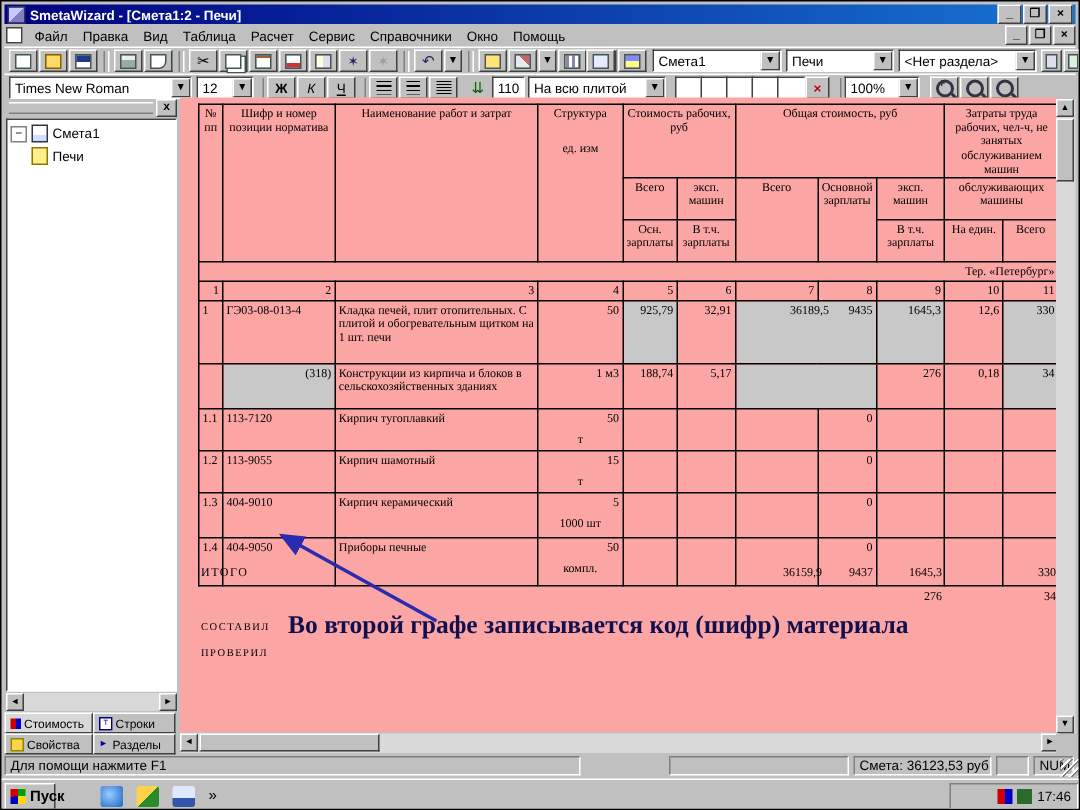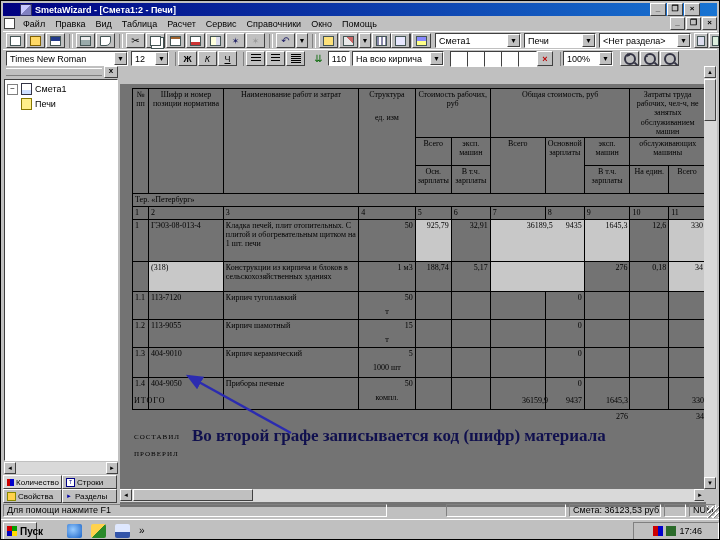--- a/index.html
+++ b/index.html
@@ -3,21 +3,21 @@
 <meta charset="utf-8">
 <style>
   html,body{margin:0;padding:0;background:#555;}
   .screen{position:relative;width:720px;height:540px;background:#c0c0c0;overflow:hidden;
           font-family:"Liberation Sans",sans-serif;color:#000;border:1px solid #000;box-sizing:border-box;}
   
   .raised{border:1px solid;border-color:#ffffff #404040 #404040 #ffffff;background:#c0c0c0;}
   
   .titlebar{position:absolute;left:2px;top:2px;width:714px;height:13px;
             background:linear-gradient(90deg,#000080,#1874d2);display:flex;align-items:center;
-            color:#fff;font-size:9px;font-weight:bold;padding:0 17px;box-sizing:border-box;}
+            color:#fff;font-size:9px;font-weight:bold;padding:0 2px;box-sizing:border-box;}
   .appico{width:10px;height:10px;background:linear-gradient(135deg,#c8c8ff 50%,#8080c0 50%);border:1px solid #303060;
           margin-right:3px;flex:none;}
   .titlebar .cap{flex:1;white-space:nowrap;overflow:hidden;}
   .wbtn{width:14px;height:11px;background:#c0c0c0;border:1px solid;border-color:#fff #404040 #404040 #fff;
         color:#000;font-size:8px;line-height:9px;text-align:center;margin-left:1px;flex:none;font-weight:bold;}
   
   .menubar{position:absolute;left:2px;top:16px;width:714px;height:13px;display:flex;align-items:center;font-size:9px;}
   .mdicon{width:9px;height:9px;background:#fff;border:1px solid #404040;margin:0 3px 0 1px;flex:none;}
   .mitem{padding:0 5px;white-space:nowrap;}
   .menubar .spacer{flex:1;}
@@ -58,28 +58,28 @@
   .ico-sheet{width:9px;height:10px;background:#ffef8a;border:1px solid #887700;flex:none;}
   .sphs{position:absolute;left:1px;right:1px;bottom:29px;height:12px;background:#d9d9d9;display:flex;align-items:center;justify-content:space-between;}
   .sbtn{width:12px;height:12px;background:#c0c0c0;border:1px solid;border-color:#fff #404040 #404040 #fff;
         font-size:6px;line-height:10px;text-align:center;box-sizing:border-box;}
   .sptabs{position:absolute;left:0;right:0;bottom:0;height:28px;}
   .ptab{position:absolute;height:14px;background:#c0c0c0;border:1px solid;border-color:#fff #404040 #404040 #fff;
         font-size:8px;display:flex;align-items:center;gap:2px;padding-left:3px;box-sizing:border-box;white-space:nowrap;}
   .ptab.active{background:#d8d8d8;}
   .tabico{width:7px;height:7px;flex:none;}
   
-  .page{position:absolute;left:119px;top:83px;width:586px;height:423px;background:#737373;overflow:hidden;}
+  .page{position:absolute;left:119px;top:64px;width:586px;height:423px;background:#fca5a5;overflow:hidden;}
   table.est{border-collapse:collapse;table-layout:fixed;position:absolute;left:12px;top:4px;
             font-family:"Liberation Serif",serif;font-size:8px;line-height:1.15;}
   table.est td{border:1px solid #000;padding:1px 2px;vertical-align:top;overflow:hidden;box-sizing:border-box;}
   table.est td.hd{text-align:center;}
   table.est td.gray{background:#c8c8c8;}
   table.est td.num{text-align:right;}
-  table.est td.ctr{text-align:left;}
+  table.est td.ctr{text-align:right;}
   .qty{text-align:right;} .unit{text-align:center;margin-top:5px;}
   .c4gap{margin-top:14px;}
   .sp7{display:inline-block;width:51px;text-align:right;} .sp8{display:inline-block;width:29px;text-align:right;}
   .abs{position:absolute;font-family:"Liberation Serif",serif;font-size:8px;}
   .tot{text-align:right;}
   .sign{font-size:7px;letter-spacing:1px;font-family:"Liberation Serif",serif;}
   .annotation{position:absolute;left:72px;top:342px;font-family:"Liberation Serif",serif;
               font-size:17px;font-weight:bold;color:#10104e;white-space:nowrap;}
   .arrowsvg{position:absolute;left:0;top:0;pointer-events:none;}
   
@@ -100,21 +100,21 @@
   .taskbar{position:absolute;left:0;top:518px;width:720px;height:22px;background:#c0c0c0;border-top:1px solid #fff;}
   .startbtn{position:absolute;left:2px;top:2px;width:34px;height:18px;display:flex;align-items:center;gap:3px;
             padding-left:3px;box-sizing:border-box;font-weight:bold;font-size:10px;}
   .winflag{width:10px;height:10px;background:conic-gradient(#00a000 0 25%,#ffd900 25% 50%,#0000c0 50% 75%,#d00000 75%);flex:none;}
   .qlicon{position:absolute;top:4px;width:15px;height:14px;border-radius:2px;}
   .chev{position:absolute;top:4px;font-size:10px;line-height:14px;}
   .taskbtn{position:absolute;left:248px;top:2px;width:256px;height:18px;background:#e6e6e6;
            border:1px solid;border-color:#404040 #fff #fff #404040;display:flex;align-items:center;gap:3px;
            padding-left:4px;box-sizing:border-box;font-size:10px;white-space:nowrap;overflow:hidden;}
   .tray{position:absolute;right:2px;top:2px;width:86px;height:18px;border:1px solid;border-color:#808080 #fff #fff #808080;
-        display:flex;align-items:center;gap:3px;padding:0 16px;box-sizing:border-box;font-size:9px;justify-content:flex-end;}
+        display:flex;align-items:center;gap:3px;padding:0 4px;box-sizing:border-box;font-size:9px;justify-content:flex-end;}
   .trayico{width:10px;height:10px;flex:none;}
 </style>
 </head>
 <body>
 
 <div class="screen">
 
   <div class="titlebar">
     <span class="appico"></span>
     <span class="cap">SmetaWizard - [Смета1:2 - Печи]</span>
@@ -258,21 +258,21 @@
     <span class="tbtn" style="position:absolute;left:283px">
         <span style="width:10px;height:9px;background:repeating-linear-gradient(#000 0 1px,transparent 1px 2px)"></span>
       </span>
     <span class="tbtn" style="position:absolute;left:306px;border:none;background:none">
         <span style="font-size:10px;color:#060">⇊</span>
       </span>
     <span class="numfield" style="position:absolute;left:325px;width:22px">
         <span>110</span>
       </span>
     <span class="combo" style="position:absolute;left:349px;width:92px">
-        <span class="ctext">На всю кирпича</span>
+        <span class="ctext">На всю плитой</span>
         <span class="arr">▼</span>
       </span>
     <span class="cellbox" style="position:absolute;left:447px"></span>
     <span class="cellbox" style="position:absolute;left:464px"></span>
     <span class="cellbox" style="position:absolute;left:481px"></span>
     <span class="cellbox" style="position:absolute;left:498px"></span>
     <span class="cellbox" style="position:absolute;left:515px"></span>
     <span class="tbtn" style="position:absolute;left:534px;width:16px">
         <span style="color:#b00;font-weight:bold;font-size:9px">×</span>
       </span>
@@ -312,21 +312,21 @@
         <span>Печи</span>
       </div>
     </div>
     <div class="sphs">
       <span class="sbtn">◄</span>
       <span class="sbtn">►</span>
     </div>
     <div class="sptabs">
       <span class="ptab active" style="left:0;top:0;width:59px">
         <span class="tabico" style="background:linear-gradient(90deg,#c00 50%,#00c 50%)"></span>
-        <span>Количество</span>
+        <span>Стоимость</span>
         </span>
       <span class="ptab" style="left:59px;top:0;width:55px">
         <span class="tabico" style="background:#fff;border:1px solid #008;font-size:5px;color:#008;line-height:6px;text-align:center">Т</span>
         <span>Строки</span>
         </span>
       <span class="ptab" style="left:0;top:14px;width:59px">
         <span class="tabico" style="background:#ffd24d;border:1px solid #880"></span>
         <span>Свойства</span>
         </span>
       <span class="ptab" style="left:59px;top:14px;width:55px">

